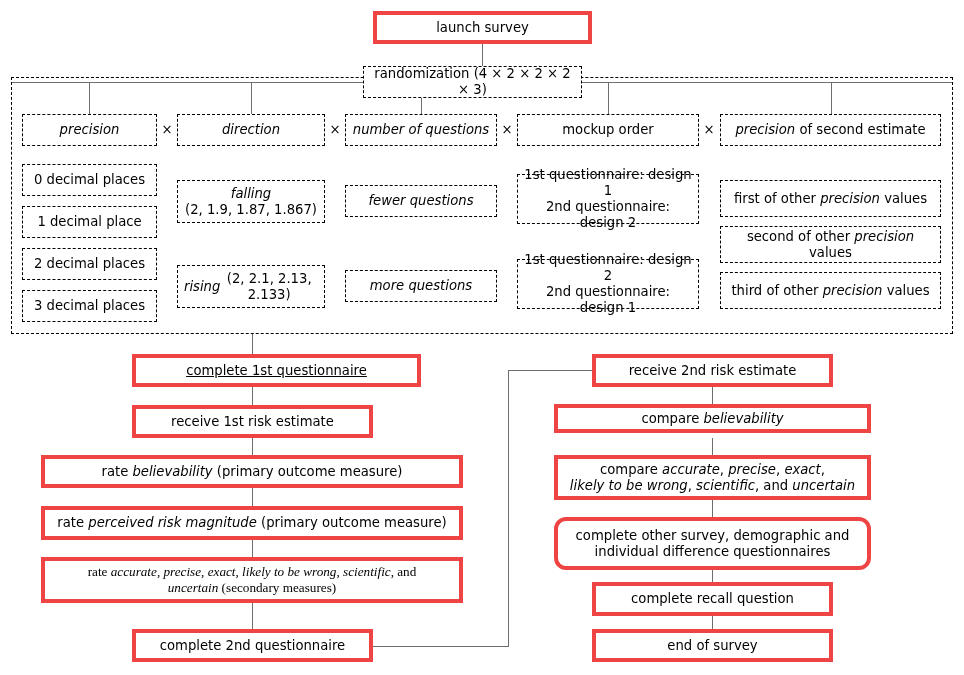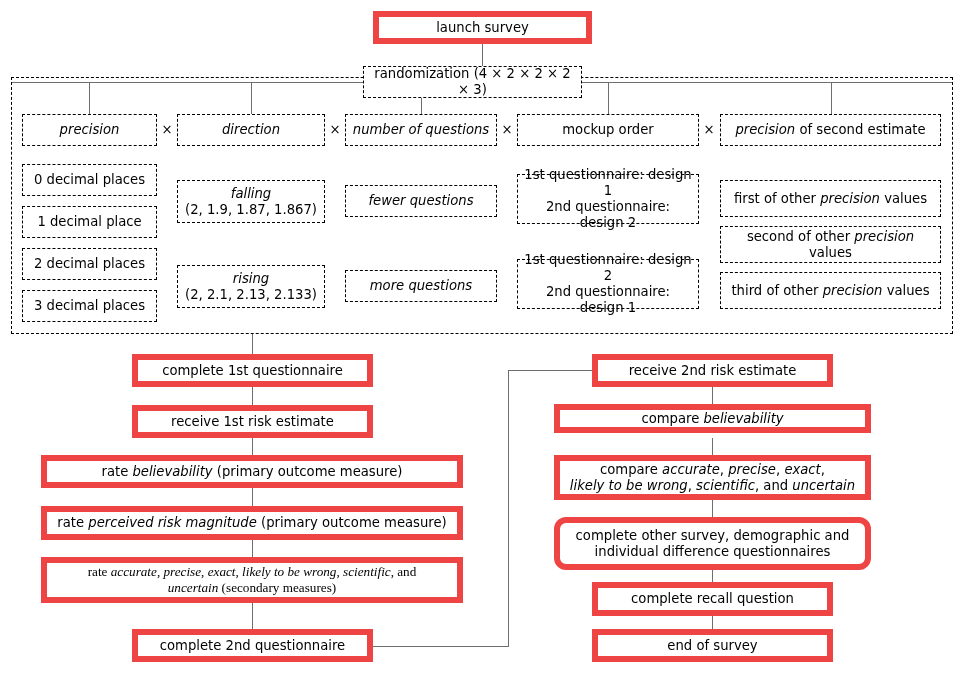--- a/index.html
+++ b/index.html
@@ -12,21 +12,21 @@
     position: relative;
     width: 964px;
     height: 675px;
     background: #ffffff;
     font-family: "DejaVu Sans", "Liberation Sans", sans-serif;
     overflow: hidden;
   }
   .box {
     position: absolute;
     box-sizing: border-box;
-    border: 6px solid #ef4444;
+    border: 4px solid #ef4444;
     background: #ffffff;
     display: flex;
     align-items: center;
     justify-content: center;
     text-align: center;
     font-size: 13.2px;
     line-height: 16px;
     color: #000000;
     padding: 2px 6px;
     z-index: 3;
@@ -139,21 +139,21 @@
     <span>2 decimal places</span>
   </div>
   <div class="box dashed" style="left:22px; top:290px; width:135px; height:32px;">
     <span>3 decimal places</span>
   </div>
 
   <div class="box dashed" style="left:177px; top:180px; width:148px; height:43px; flex-direction:column;">
     <span class="ln it">falling</span>
     <span class="ln">(2, 1.9, 1.87, 1.867)</span>
   </div>
-  <div class="box dashed" style="left:177px; top:265px; width:148px; height:43px; flex-direction:column;">
+  <div class="box dashed" style="left:177px; top:265px; width:148px; height:43px; ">
     <span class="ln it">rising</span>
     <span class="ln">(2, 2.1, 2.13, 2.133)</span>
   </div>
 
   <div class="box dashed" style="left:345px; top:185px; width:152px; height:32px;">
     <span class="it">fewer questions</span>
   </div>
   <div class="box dashed" style="left:345px; top:270px; width:152px; height:32px;">
     <span class="it">more questions</span>
   </div>
@@ -170,21 +170,21 @@
   <div class="box dashed" style="left:720px; top:180px; width:221px; height:37px;">
     <span><span>first of other </span><span class="it">precision</span><span> values</span></span>
   </div>
   <div class="box dashed" style="left:720px; top:226px; width:221px; height:37px;">
     <span><span>second of other </span><span class="it">precision</span><span> values</span></span>
   </div>
   <div class="box dashed" style="left:720px; top:272px; width:221px; height:37px;">
     <span><span>third of other </span><span class="it">precision</span><span> values</span></span>
   </div>
 
-  <div class="box" style="left:132px; top:354px; width:241px; height:33px;">
+  <div class="box" style="left:132px; top:354px; width:289px; height:33px;text-decoration:underline;">
     <span>complete 1st questionnaire</span>
   </div>
   <div class="box" style="left:132px; top:405px; width:241px; height:33px;">
     <span>receive 1st risk estimate</span>
   </div>
   <div class="box" style="left:41px; top:455px; width:422px; height:33px;">
     <span><span>rate </span><span class="it">believability</span><span> (primary outcome measure)</span></span>
   </div>
   <div class="box" style="left:41px; top:506px; width:422px; height:34px;">
     <span><span>rate </span><span class="it">perceived risk magnitude</span><span> (primary outcome measure)</span></span>

